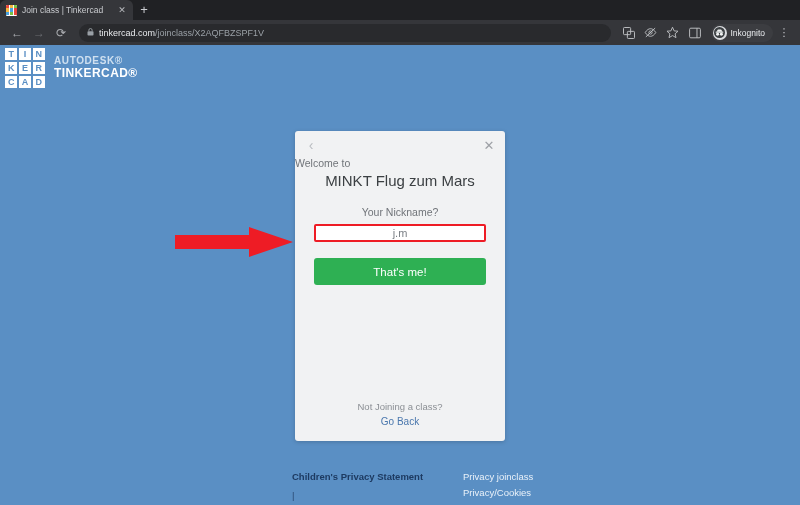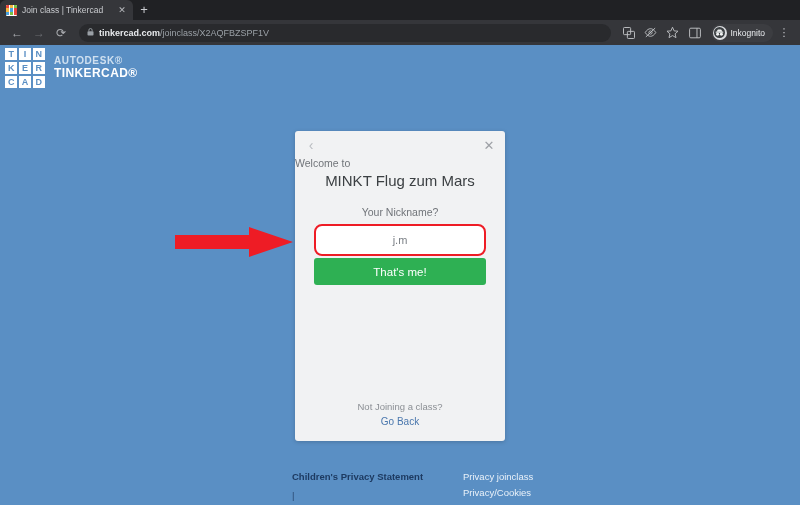--- a/index.html
+++ b/index.html
@@ -86,21 +86,21 @@
     padding: 0 8px;
     margin: 0 6px;
     gap: 5px;
     min-width: 0;
   }
   #omnibox .lock { color: #9aa0a6; font-size: 8px; line-height: 1; }
   #omnibox .url {
     font-size: 9px; white-space: nowrap;
     overflow: hidden; text-overflow: ellipsis;
   }
-  #omnibox .url .host { color: #e8eaed; font-weight: bold; }
+  #omnibox .url .host { color: #e8eaed; font-weight: normal; }
   #omnibox .url .path { color: #9aa0a6; }
   .tool-icon {
     width: 20px; height: 20px;
     display: flex; align-items: center; justify-content: center;
     color: #c0c2c6; font-size: 11px;
     flex: 0 0 20px;
   }
   #incognito-chip {
     display: flex; align-items: center;
     gap: 4px;
@@ -200,24 +200,24 @@
     text-align: center;
     color: #3c4043; font-size: 15px;
   }
   #nickname-label {
     position: absolute; top: 75px; left: 0; width: 210px;
     text-align: center;
     color: #707479; font-size: 10.5px;
   }
   #nickname-input {
     position: absolute; top: 93px; left: 19px;
-    width: 172px; height: 32px;
+    width: 172px; height: 18px;
     background: #ffffff;
     border: 2px solid #ee1c25;
-    border-radius: 8px;
+    border-radius: 2px;
     text-align: center;
     color: #7a7f85;
     font-size: 11px;
     font-family: "Liberation Sans", sans-serif;
     outline: none;
   }
   #submit-button {
     position: absolute; top: 127px; left: 19px;
     width: 172px; height: 27px;
     background: #2eb053;

